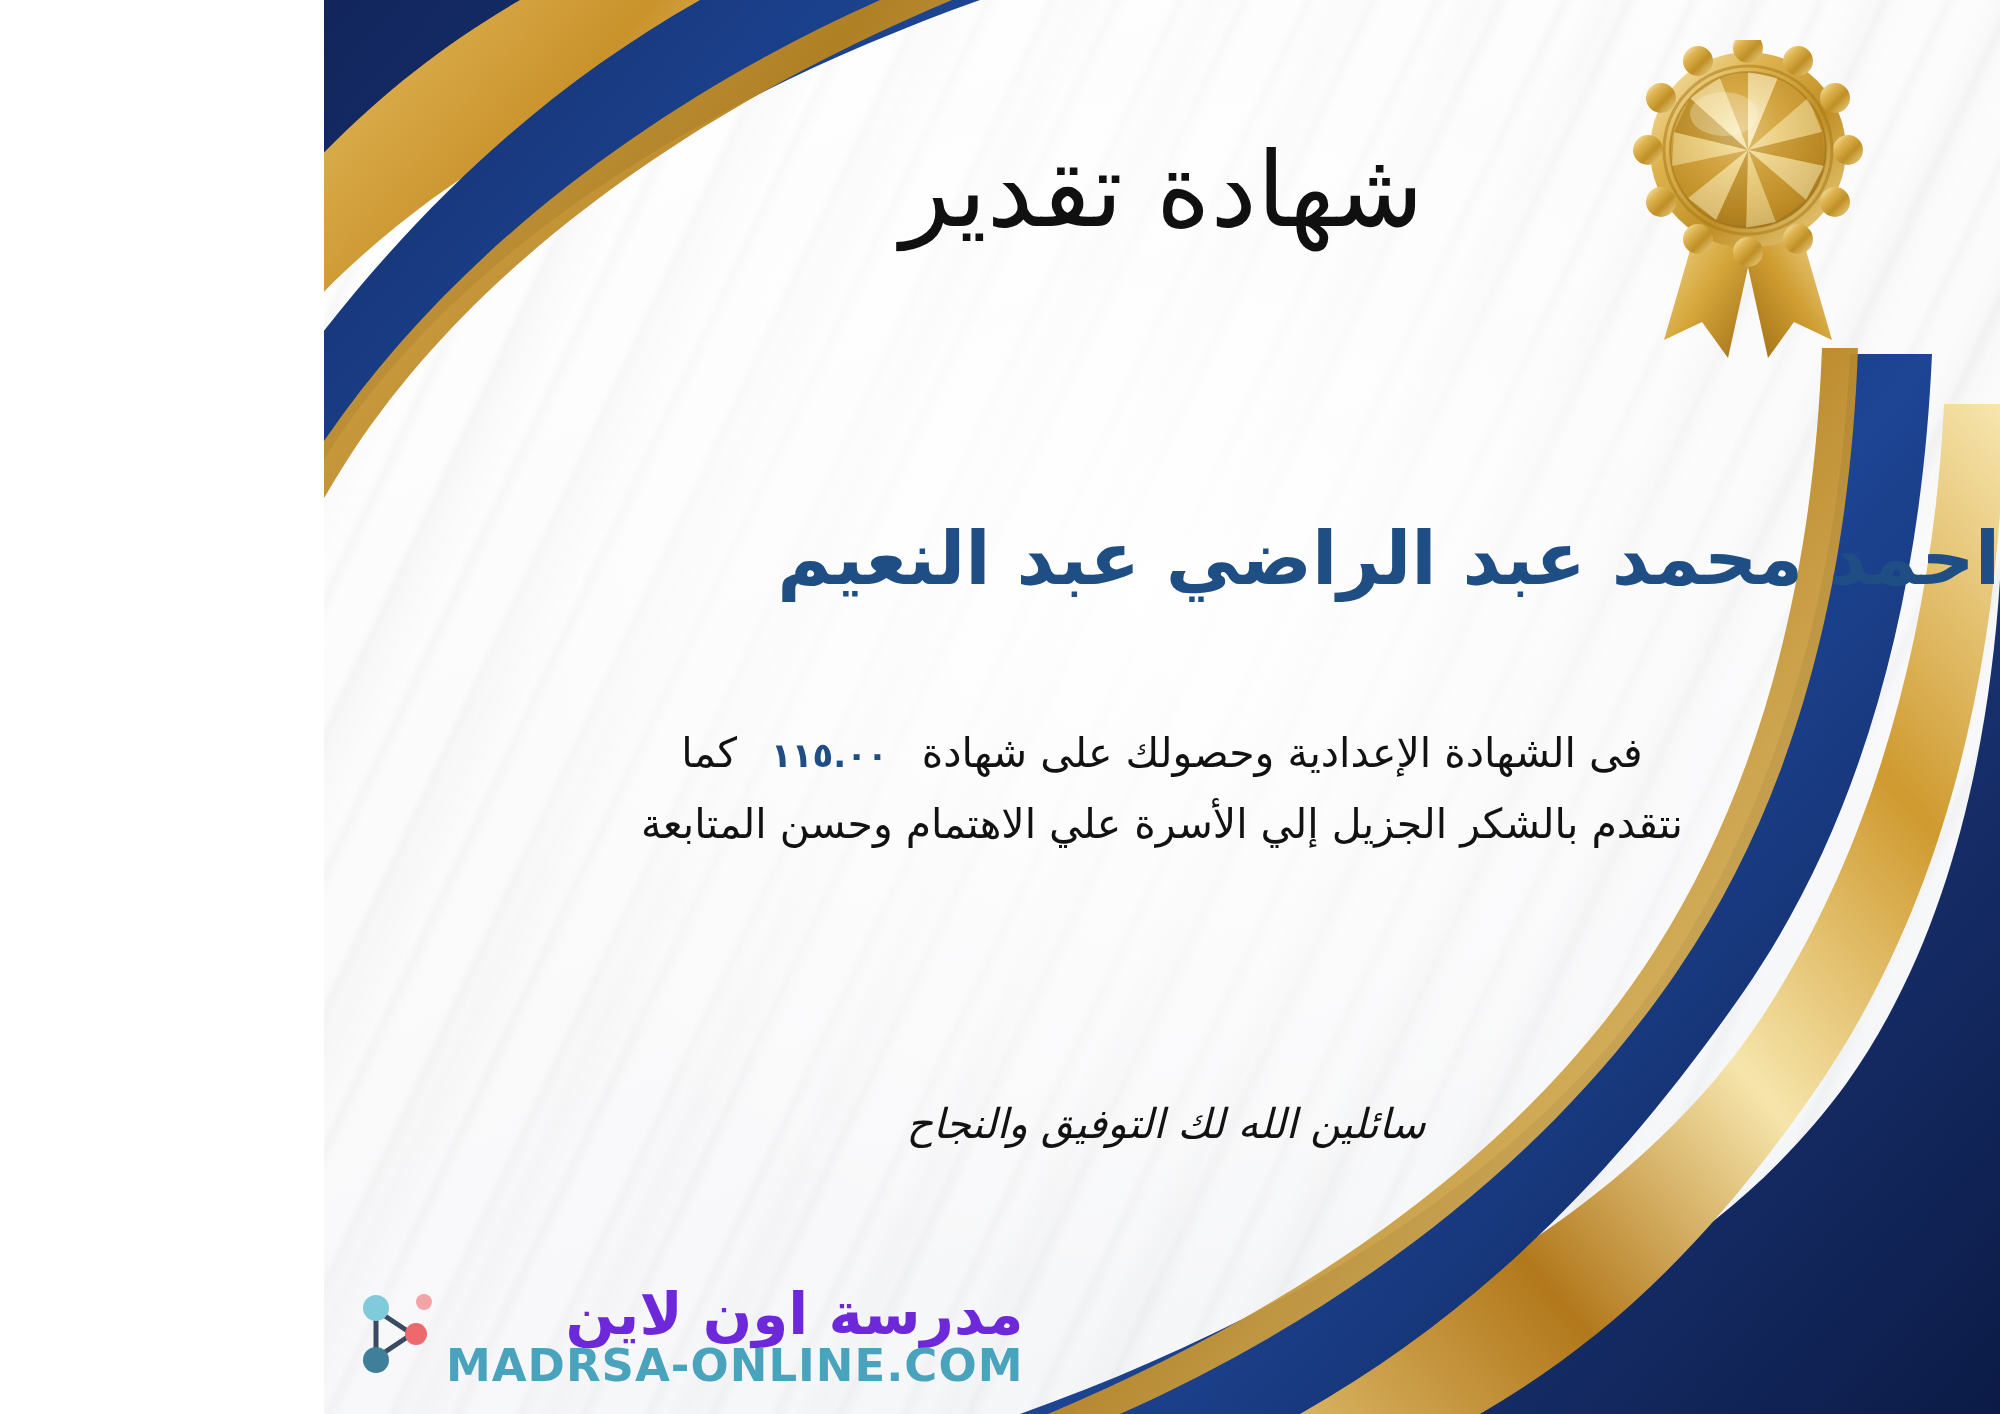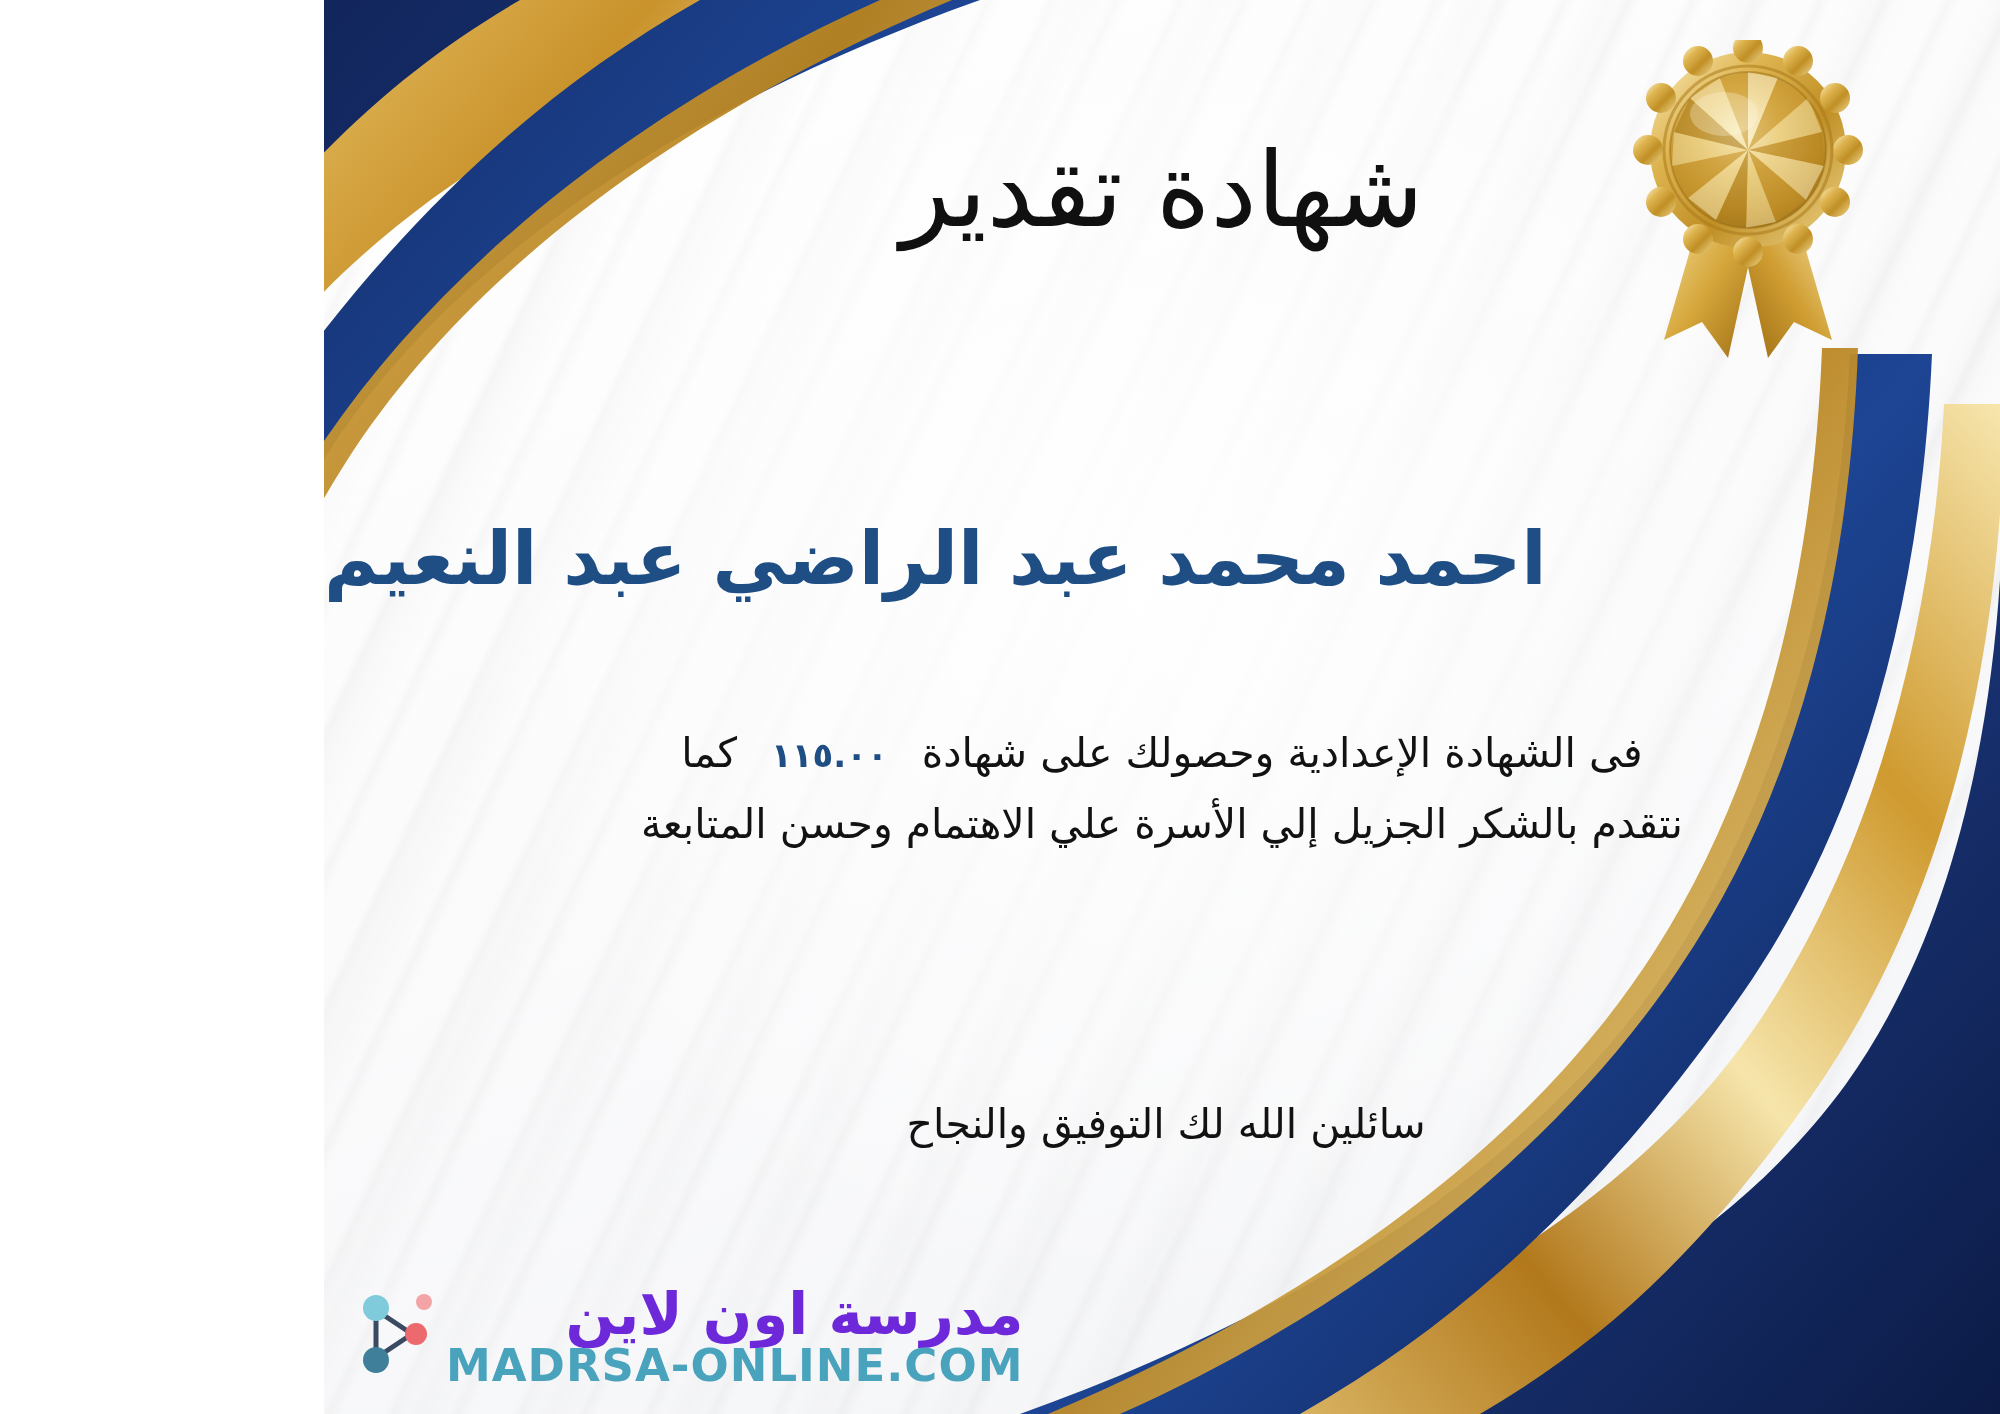--- a/index.html
+++ b/index.html
@@ -77,21 +77,21 @@
     letter-spacing: 1px;
     color: #101010;
     font-family: "DejaVu Sans", sans-serif;
   }
 
   .recipient {
     position: absolute;
     top: 516px;
     left: 0;
     right: 0;
-    text-align: left;
+    text-align: right;
     font-size: 74px;
     line-height: 1.15;
     font-weight: 700;
     color: #1f4e85;
     font-family: "DejaVu Sans", sans-serif;
   }
 
   .body-block {
     position: absolute;
     top: 718px;
@@ -115,20 +115,21 @@
   }
   .closing {
     position: absolute;
     top: 1100px;
     left: 8px;
     right: 0;
     text-align: center;
     color: #121212;
     font-size: 41px;
     font-family: "DejaVu Sans", sans-serif;
+    font-style: italic;
   }
 
   
   .medal {
     position: absolute;
     top: 40px;
     right: 132px;
     width: 240px;
     height: 330px;
     z-index: 7;

